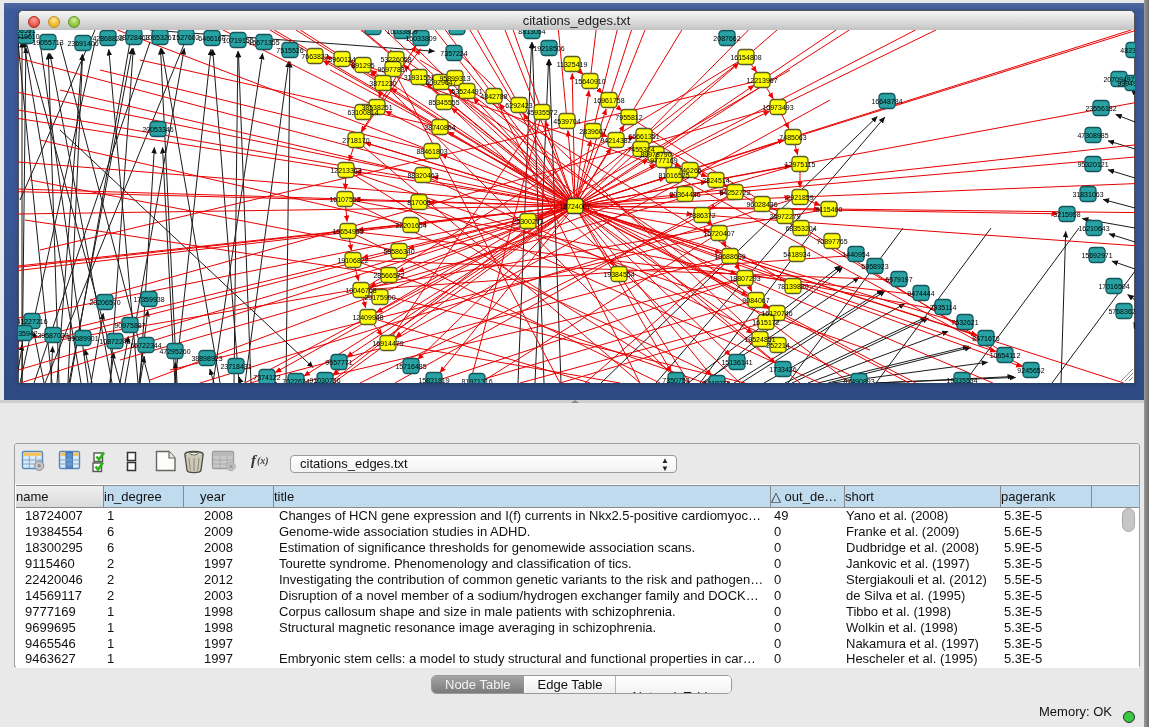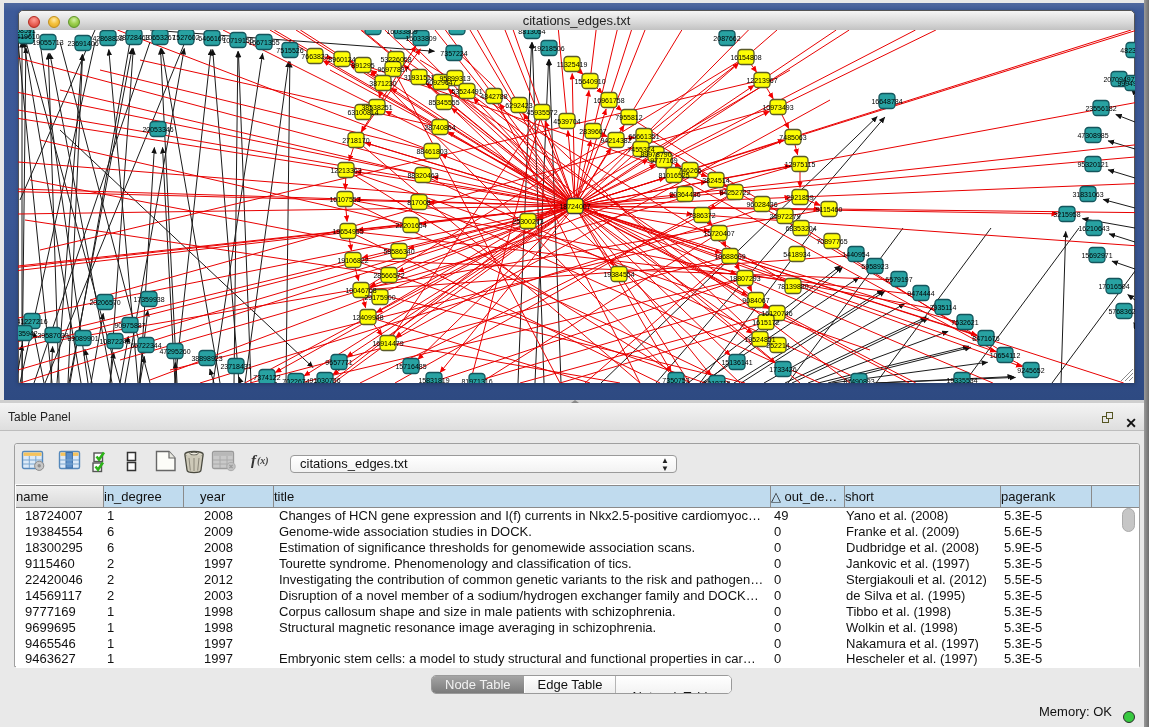--- a/index.html
+++ b/index.html
@@ -665,27 +665,20 @@
 <text x="814" y="213.5" font-size="7" fill="#000" text-anchor="middle" font-family="Liberation Sans,sans-serif">70897765</text>
 <text x="779" y="226.5" font-size="7" fill="#000" text-anchor="middle" font-family="Liberation Sans,sans-serif">5418934</text>
 <text x="775" y="258.5" font-size="7" fill="#000" text-anchor="middle" font-family="Liberation Sans,sans-serif">78139880</text>
 <text x="557" y="178.5" font-size="7" fill="#000" text-anchor="middle" font-family="Liberation Sans,sans-serif">18724007</text>
 <line x1="1111" y1="351" x2="1115" y2="347" stroke="#8a8a8a" stroke-width="1"></line>
 <line x1="1107" y1="351" x2="1115" y2="343" stroke="#8a8a8a" stroke-width="1"></line>
 <line x1="1103" y1="351" x2="1115" y2="339" stroke="#8a8a8a" stroke-width="1"></line>
 </svg>
  <div id="divider"></div>
  <div id="tpanel">
-   <div id="phead">Table Panel
-     <div id="pfloat">
-          <div class="sq1"></div>
-          <div class="sq2"></div>
-        </div>
-     <div id="pclose">✕</div>
-   </div>
    <div id="tbox">
      <div id="tools">
        <svg class="icon" style="left:6px;top:3px" width="280" height="28" xmlns="http://www.w3.org/2000/svg">
 
          <rect x="1.5" y="4.5" width="20" height="17" rx="1.5" fill="#dceaf8" stroke="#5588bb" stroke-width="1.4"></rect>
          <rect x="2.5" y="5.5" width="18" height="3.4" fill="#f5c35d"></rect>
          <line x1="8.3" y1="9" x2="8.3" y2="21" stroke="#7aa6cf"></line>
             <line x1="14.8" y1="9" x2="14.8" y2="21" stroke="#7aa6cf"></line>
          <line x1="2" y1="13" x2="21" y2="13" stroke="#7aa6cf"></line>
             <line x1="2" y1="17" x2="21" y2="17" stroke="#7aa6cf"></line>
@@ -746,21 +739,21 @@
             <div class="c c2">2008</div>
             <div class="c c3">Changes of HCN gene expression and I(f) currents in Nkx2.5-positive cardiomyoc…</div>
             <div class="c c4">49</div>
             <div class="c c5">Yano et al. (2008)</div>
             <div class="c c6">5.3E-5</div>
           </div>
 <div class="tr">
             <div class="c c0">19384554</div>
             <div class="c c1">6</div>
             <div class="c c2">2009</div>
-            <div class="c c3">Genome-wide association studies in DOCK.</div>
+            <div class="c c3">Genome-wide association studies in ADHD.</div>
             <div class="c c4">0</div>
             <div class="c c5">Franke et al. (2009)</div>
             <div class="c c6">5.6E-5</div>
           </div>
 <div class="tr">
             <div class="c c0">18300295</div>
             <div class="c c1">6</div>
             <div class="c c2">2008</div>
             <div class="c c3">Estimation of significance thresholds for genomewide association scans.</div>
             <div class="c c4">0</div>
@@ -819,21 +812,21 @@
             <div class="c c4">0</div>
             <div class="c c5">Nakamura et al. (1997)</div>
             <div class="c c6">5.3E-5</div>
           </div>
 <div class="tr">
             <div class="c c0">9463627</div>
             <div class="c c1">1</div>
             <div class="c c2">1997</div>
             <div class="c c3">Embryonic stem cells: a model to study structural and functional properties in car…</div>
             <div class="c c4">0</div>
-            <div class="c c5">Hescheler et al. (1997)</div>
+            <div class="c c5">Hescheler et al. (1995)</div>
             <div class="c c6">5.3E-5</div>
           </div>
      </div>
      <div id="vscroll"></div>
    </div>
    <div id="tabs">
      <div class="tab sel">Node Table</div>
         <div class="tab mid">Edge Table</div>
         <div class="tab" style="padding:12px 16px">Network Table</div>
    </div>

